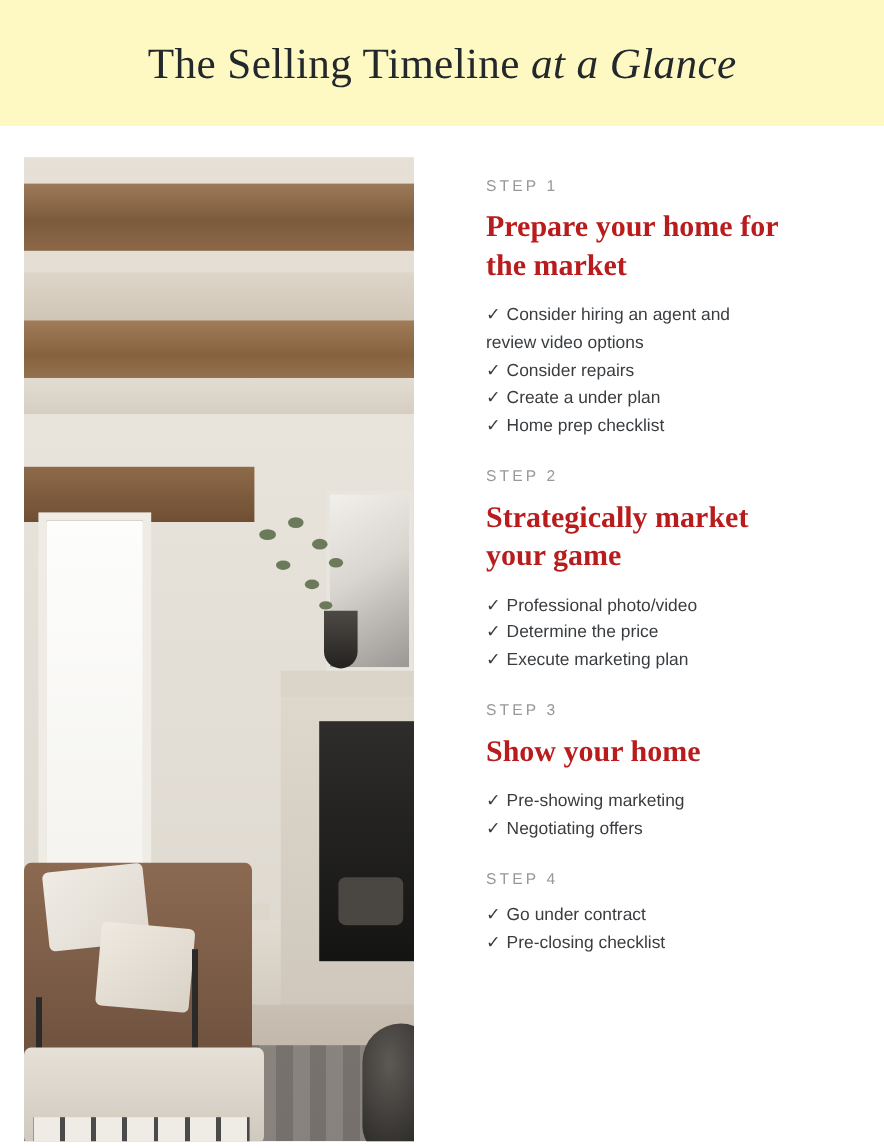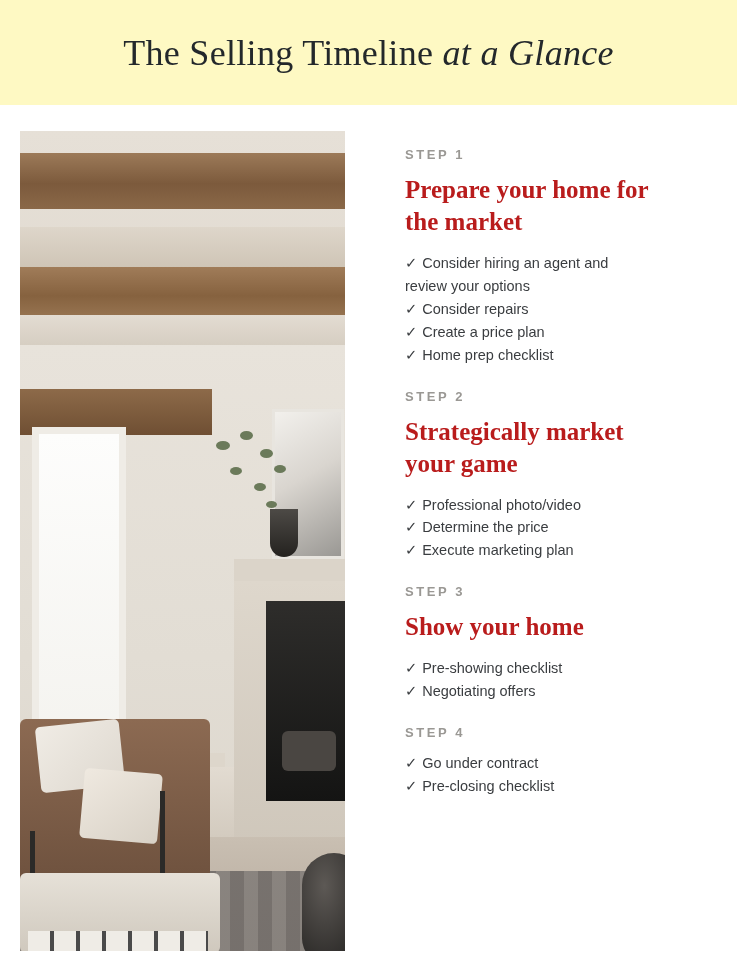--- a/index.html
+++ b/index.html
@@ -185,21 +185,20 @@
     padding: 16px 24px 0 60px;
     box-sizing: border-box;
   }
   .step-block { margin-bottom: 22px; }
   .step-kicker {
     font-family: "Liberation Sans", sans-serif;
     font-size: 13px;
     letter-spacing: 2.6px;
     color: #9a9894;
     margin-bottom: 12px;
-    font-weight: bold;
   }
   .step-title {
     font-family: "Liberation Serif", serif;
     font-size: 25px;
     line-height: 1.28;
     color: #b91c1c;
     margin: 0 0 14px 0;
     max-width: 260px;
   }
   .bullets { margin: 0; }
@@ -262,42 +261,42 @@
       <div class="ph-pouf"></div>
     </div>
   </div>
 
   <div class="steps-col">
 
     <div class="step-block">
       <div class="step-kicker">STEP 1</div>
       <h2 class="step-title">Prepare your home for the market</h2>
       <div class="bullets">
-        <div class="bullet"><span class="tick">✓</span><span>Consider hiring an agent and review your options</span></div>
+        <div class="bullet"><span class="tick">✓</span><span>Consider hiring an agent and review video options</span></div>
         <div class="bullet"><span class="tick">✓</span><span>Consider repairs</span></div>
-        <div class="bullet"><span class="tick">✓</span><span>Create a price plan</span></div>
+        <div class="bullet"><span class="tick">✓</span><span>Create a under plan</span></div>
         <div class="bullet"><span class="tick">✓</span><span>Home prep checklist</span></div>
       </div>
     </div>
 
     <div class="step-block">
       <div class="step-kicker">STEP 2</div>
       <h2 class="step-title">Strategically market your game</h2>
       <div class="bullets">
         <div class="bullet"><span class="tick">✓</span><span>Professional photo/video</span></div>
         <div class="bullet"><span class="tick">✓</span><span>Determine the price</span></div>
         <div class="bullet"><span class="tick">✓</span><span>Execute marketing plan</span></div>
       </div>
     </div>
 
     <div class="step-block">
       <div class="step-kicker">STEP 3</div>
       <h2 class="step-title">Show your home</h2>
       <div class="bullets">
-        <div class="bullet"><span class="tick">✓</span><span>Pre-showing checklist</span></div>
+        <div class="bullet"><span class="tick">✓</span><span>Pre-showing marketing</span></div>
         <div class="bullet"><span class="tick">✓</span><span>Negotiating offers</span></div>
       </div>
     </div>
 
     <div class="step-block">
       <div class="step-kicker">STEP 4</div>
       <div class="bullets">
         <div class="bullet"><span class="tick">✓</span><span>Go under contract</span></div>
         <div class="bullet"><span class="tick">✓</span><span>Pre-closing checklist</span></div>
       </div>

